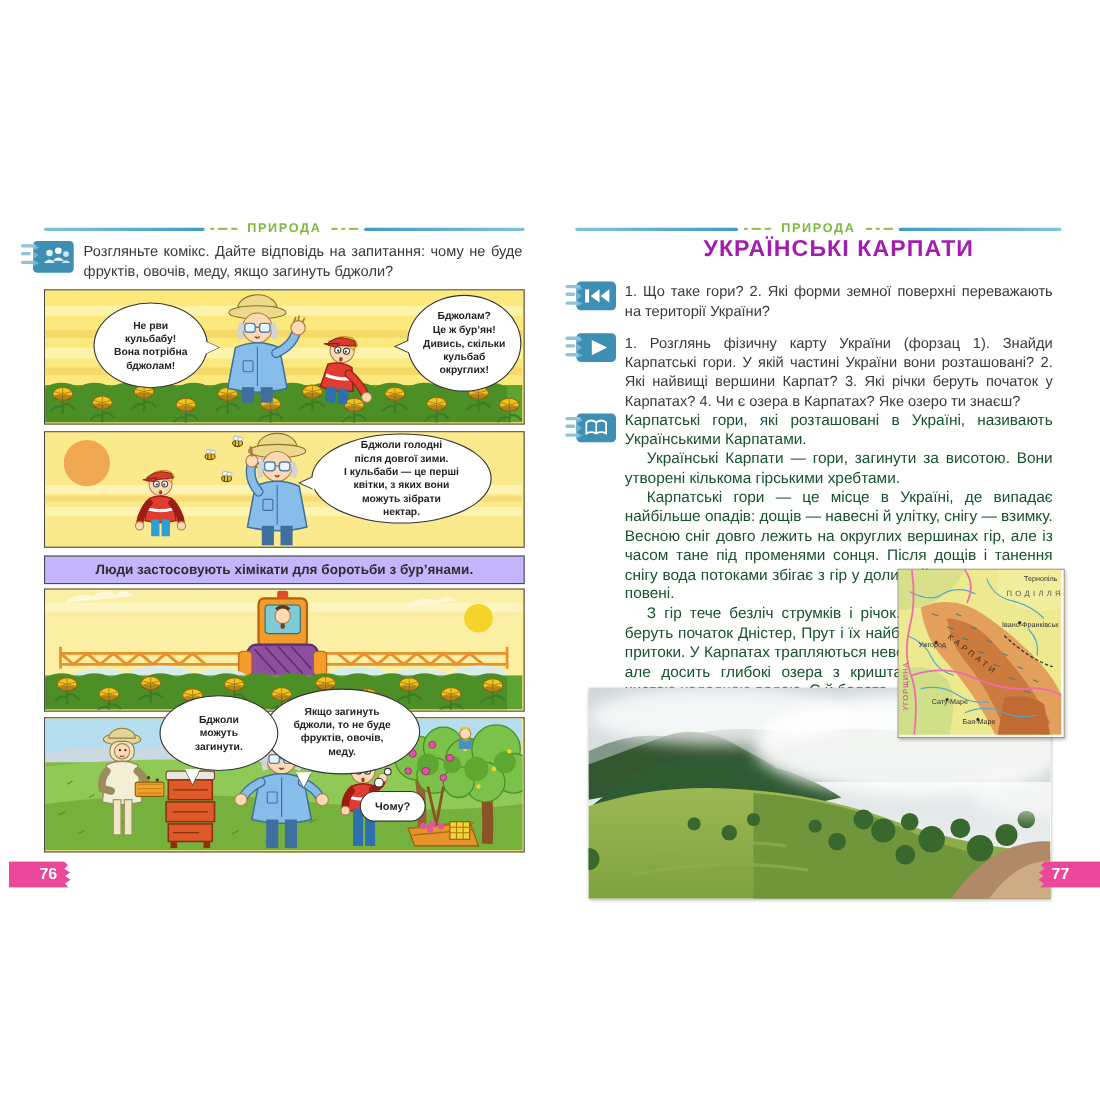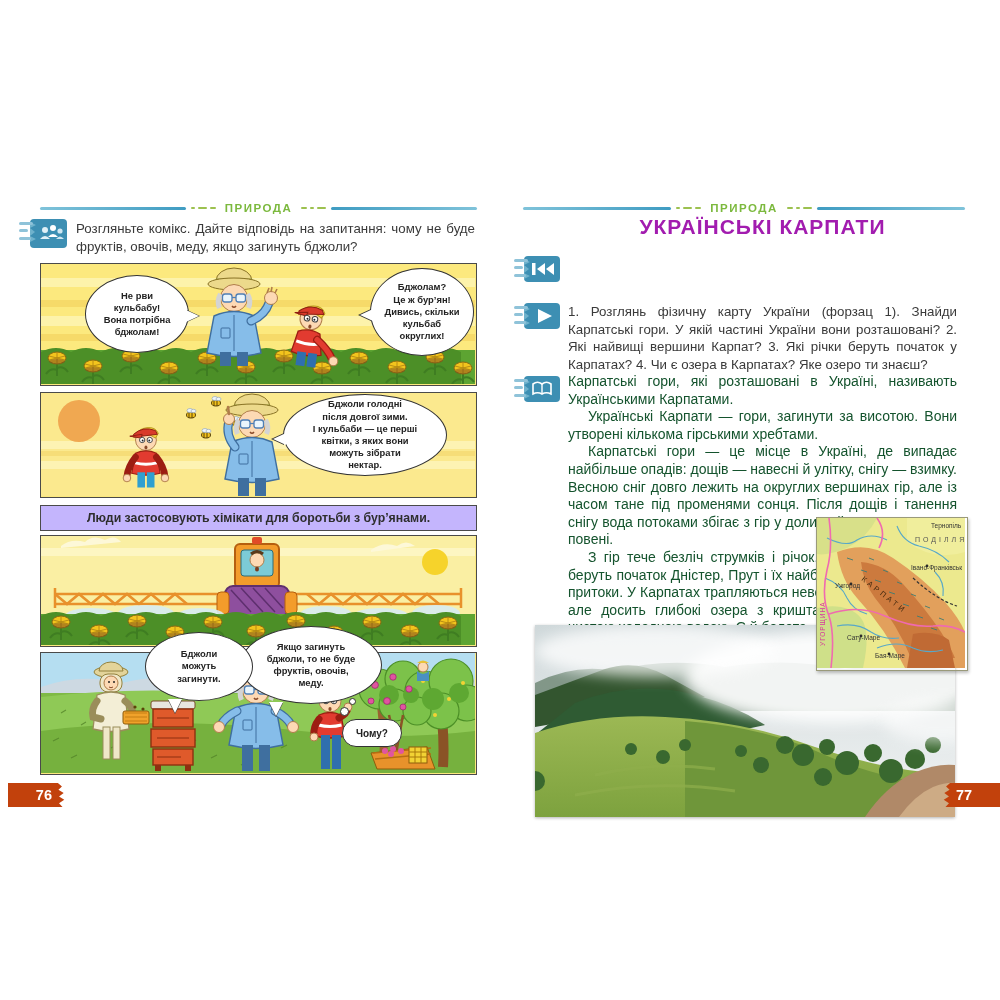--- a/index.html
+++ b/index.html
@@ -41,21 +41,21 @@
   
   .title{position:absolute;left:45px;width:389px;text-align:center;font-size:21px;font-weight:bold;color:#a21caf;letter-spacing:1px;}
   .reading{position:absolute;left:45px;top:178px;width:389px;font-size:14px;line-height:17.6px;text-align:justify;color:#14532d;}
   .reading p{margin:0;text-indent:20px;}
   .reading p.first{text-indent:0;}
   .reading p.wrap{width:283px;}
   .mapbox{position:absolute;left:293px;top:322px;width:150px;height:152px;border:1px solid #9a9a7a;box-shadow:1px 2px 3px rgba(0,0,0,.25);z-index:2;}
   .photobox{position:absolute;left:12px;top:430px;width:420px;height:192px;box-shadow:0 1px 3px rgba(0,0,0,.3);}
 
   
-  .badge{position:absolute;top:783px;height:24px;background:#c2410c;color:#fff;font-weight:bold;font-size:14.5px;display:flex;align-items:center;z-index:5;}
+  .badge{position:absolute;top:783px;height:24px;background:#ec4899;color:#fff;font-weight:bold;font-size:14.5px;display:flex;align-items:center;z-index:5;}
   .badge.left{left:8px;width:58px;justify-content:flex-end;padding-right:14px;box-sizing:border-box;
     clip-path:polygon(0 0,86% 0,93% 15%,87% 28%,96% 42%,88% 56%,97% 70%,88% 84%,94% 100%,0 100%);}
   .badge.right{left:942px;width:58px;justify-content:flex-start;padding-left:14px;box-sizing:border-box;
     clip-path:polygon(14% 0,100% 0,100% 100%,6% 100%,12% 84%,3% 70%,12% 56%,4% 42%,13% 28%,7% 15%);}
 </style>
 </head>
 <body>
 
 <svg width="0" height="0" style="position:absolute" aria-hidden="true">
   <defs>
@@ -401,21 +401,21 @@
 фруктів, овочів,
 меду.</span>
     <span class="tail b" style="left:28px;bottom:-13px"></span>
   </div>
   <div class="bubble" style="left:105px;top:437px;width:106px;height:67px">
     <span class="bubble-text">Бджоли
 можуть
 загинути.</span>
     <span class="tail b" style="left:22px;bottom:-13px"></span>
   </div>
-  <div class="bubble thought" style="left:302px;top:524px;width:58px;height:26px">
+  <div class="bubble thought" style="left:287px;top:524px;width:58px;height:26px">
     <span class="bubble-text">Чому?</span>
   </div>
   <div class="tdot" style="left:300px;top:512px;width:7px;height:7px"></div>
   <div class="tdot" style="left:309px;top:503px;width:5px;height:5px"></div>
 </div>
 
 <div class="page" id="page-right">
   <div class="rule">
     <div class="line"></div>
     <div class="decor">
@@ -437,20 +437,21 @@
   <div class="ticon" style="left:0;top:60px">
     <span class="streak s1"></span><span class="streak s2"></span><span class="streak s3"></span>
     <svg width="38" height="28">
       <rect x="1" y="1" width="36" height="26" rx="4" fill="#3d8fb3"></rect>
       <path d="M1,4 l6,3 -6,3 5,4 -5,4 6,3 -6,3 z" fill="#6fb2cc"></path>
       <rect x="9" y="8" width="3.5" height="12" fill="#fff"></rect>
       <path d="M22,8 L14,14 L22,20 z" fill="#fff"></path>
       <path d="M31,8 L23,14 L31,20 z" fill="#fff"></path>
     </svg>
   </div>
+  <div class="task-text" style="left:45px;top:61px;width:389px">1. Що таке гори? 2. Які форми земної поверхні переважають на території України?</div>
 
   <div class="ticon" style="left:0;top:107px">
     <span class="streak s1"></span><span class="streak s2"></span><span class="streak s3"></span>
     <svg width="38" height="28">
       <rect x="1" y="1" width="36" height="26" rx="4" fill="#3d8fb3"></rect>
       <path d="M1,4 l6,3 -6,3 5,4 -5,4 6,3 -6,3 z" fill="#6fb2cc"></path>
       <path d="M15,7 L29,14 L15,21 z" fill="#fff"></path>
     </svg>
   </div>
   <div class="task-text" style="left:45px;top:108px;width:389px">1. Розглянь фізичну карту України (форзац 1). Знайди Карпатські гори. У якій частині України вони розташовані? 2. Які найвищі вершини Карпат? 3. Які річки беруть початок у Карпатах? 4. Чи є озера в Карпатах? Яке озеро ти знаєш?</div>

